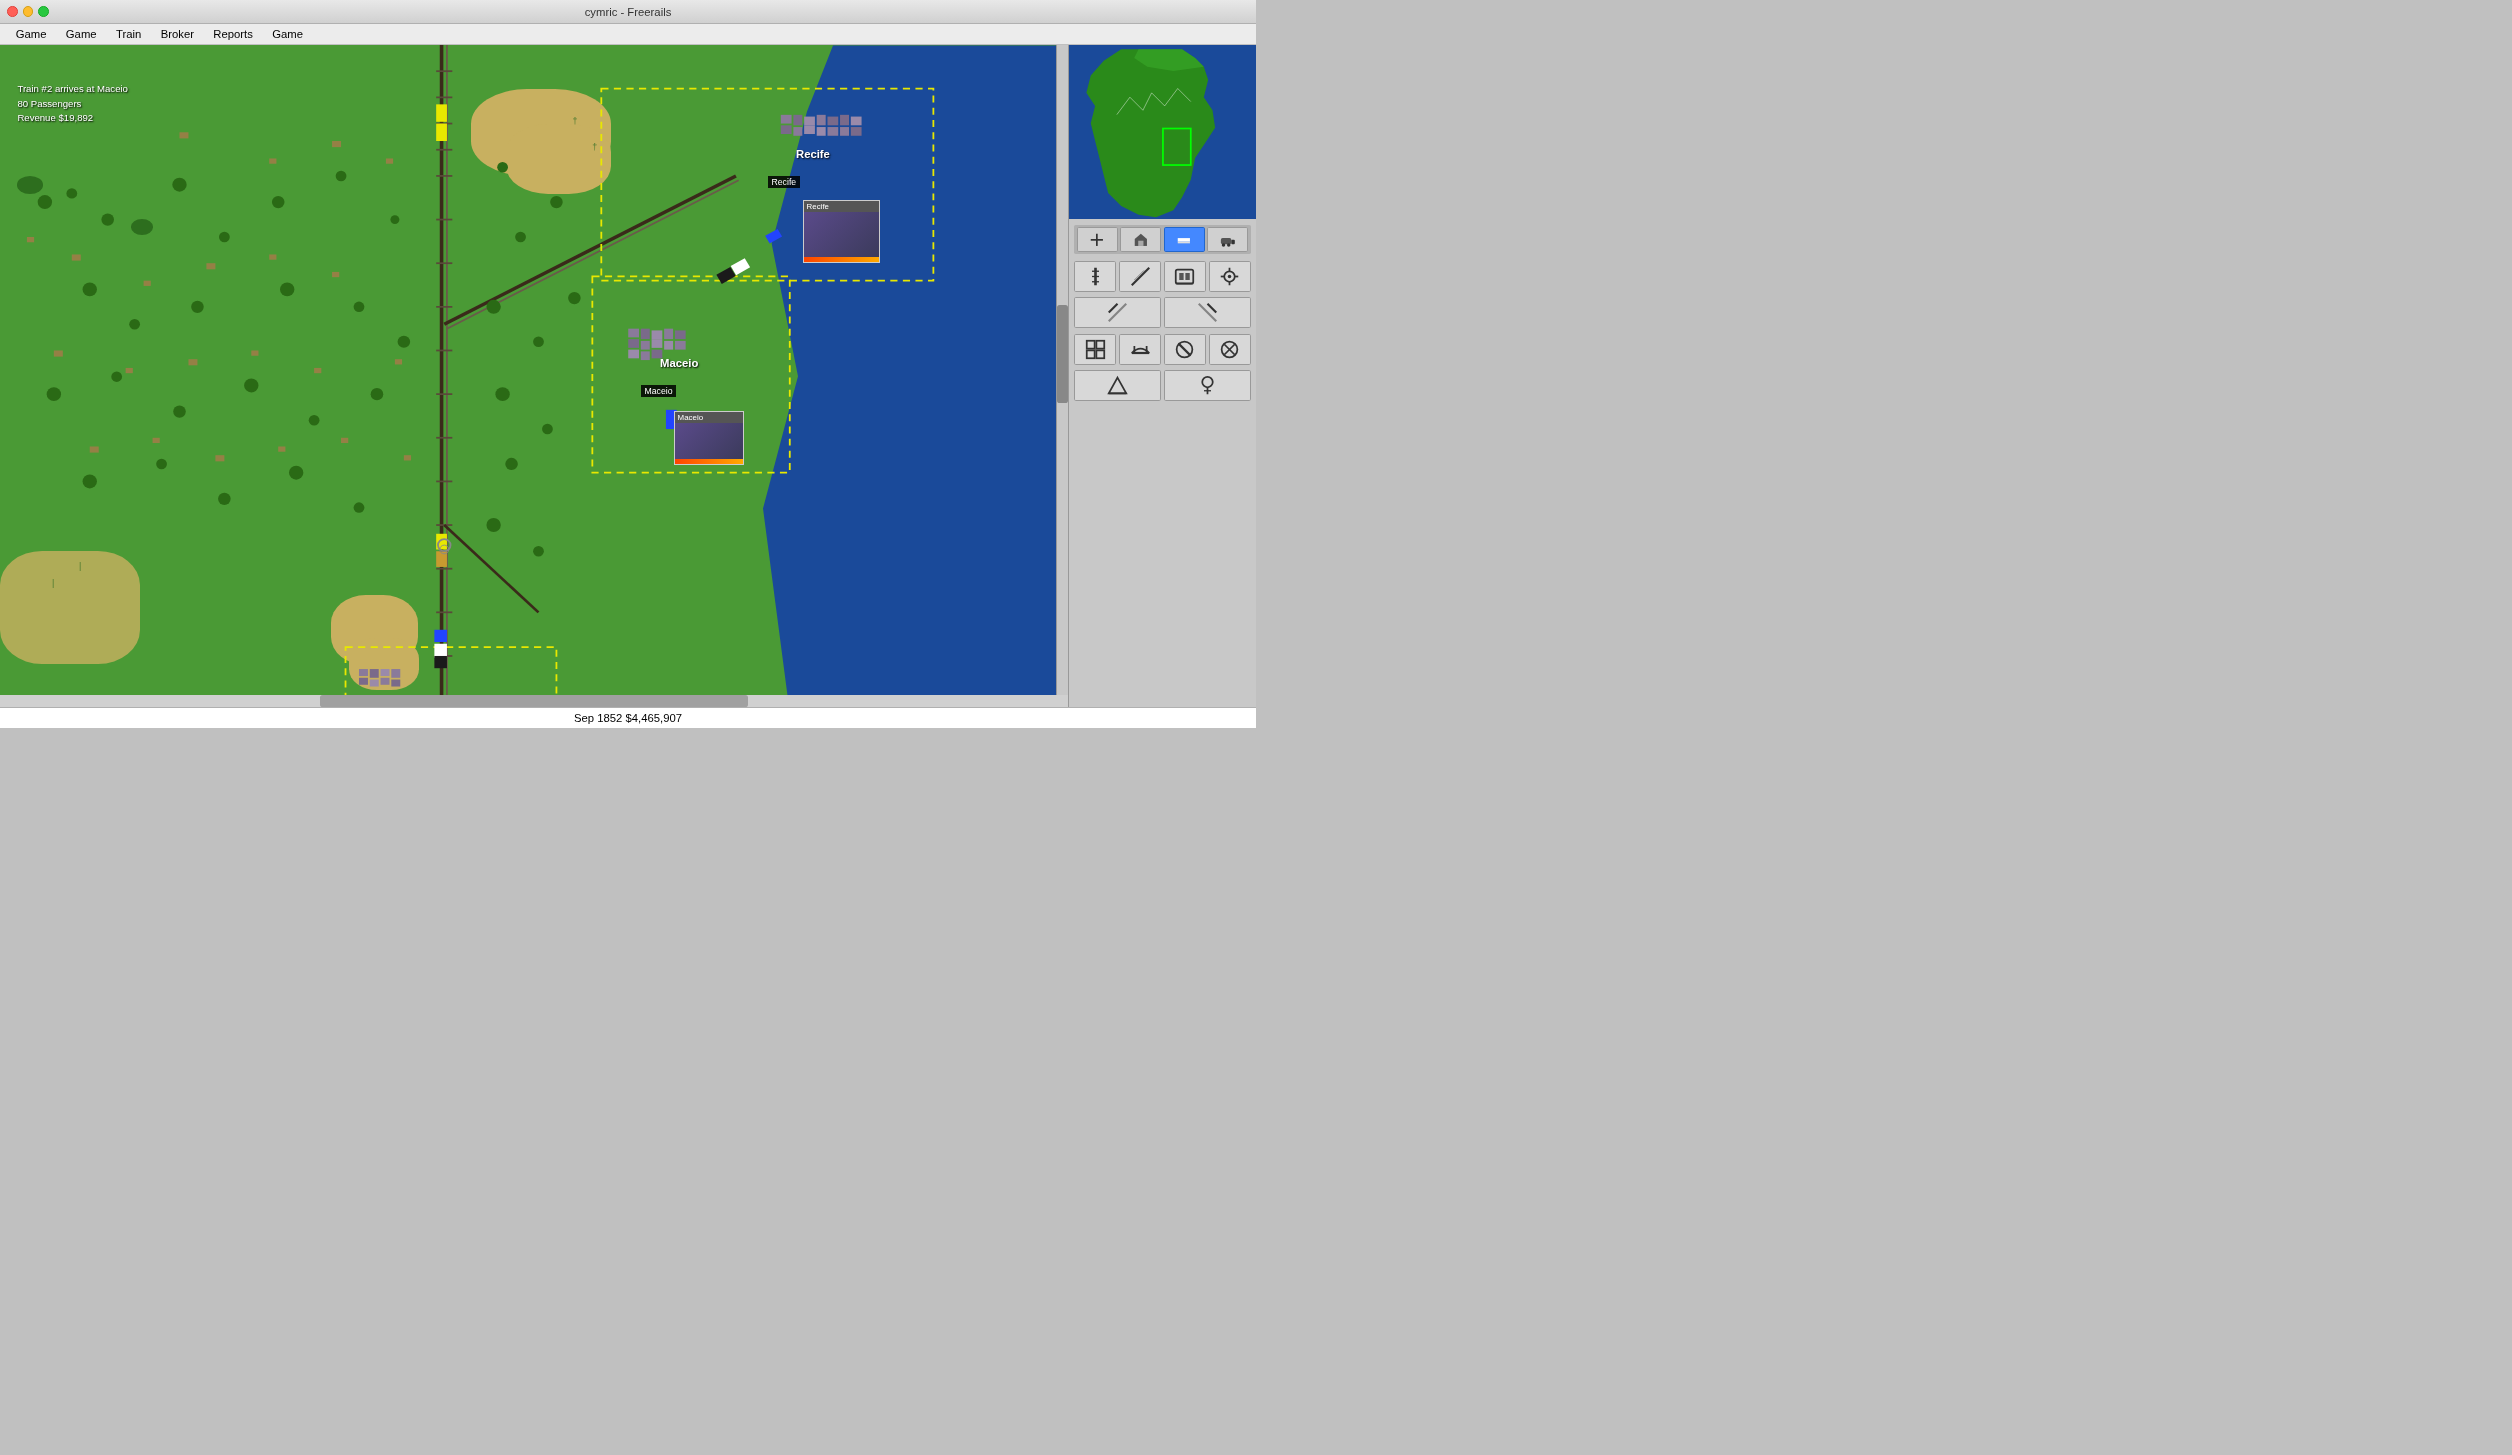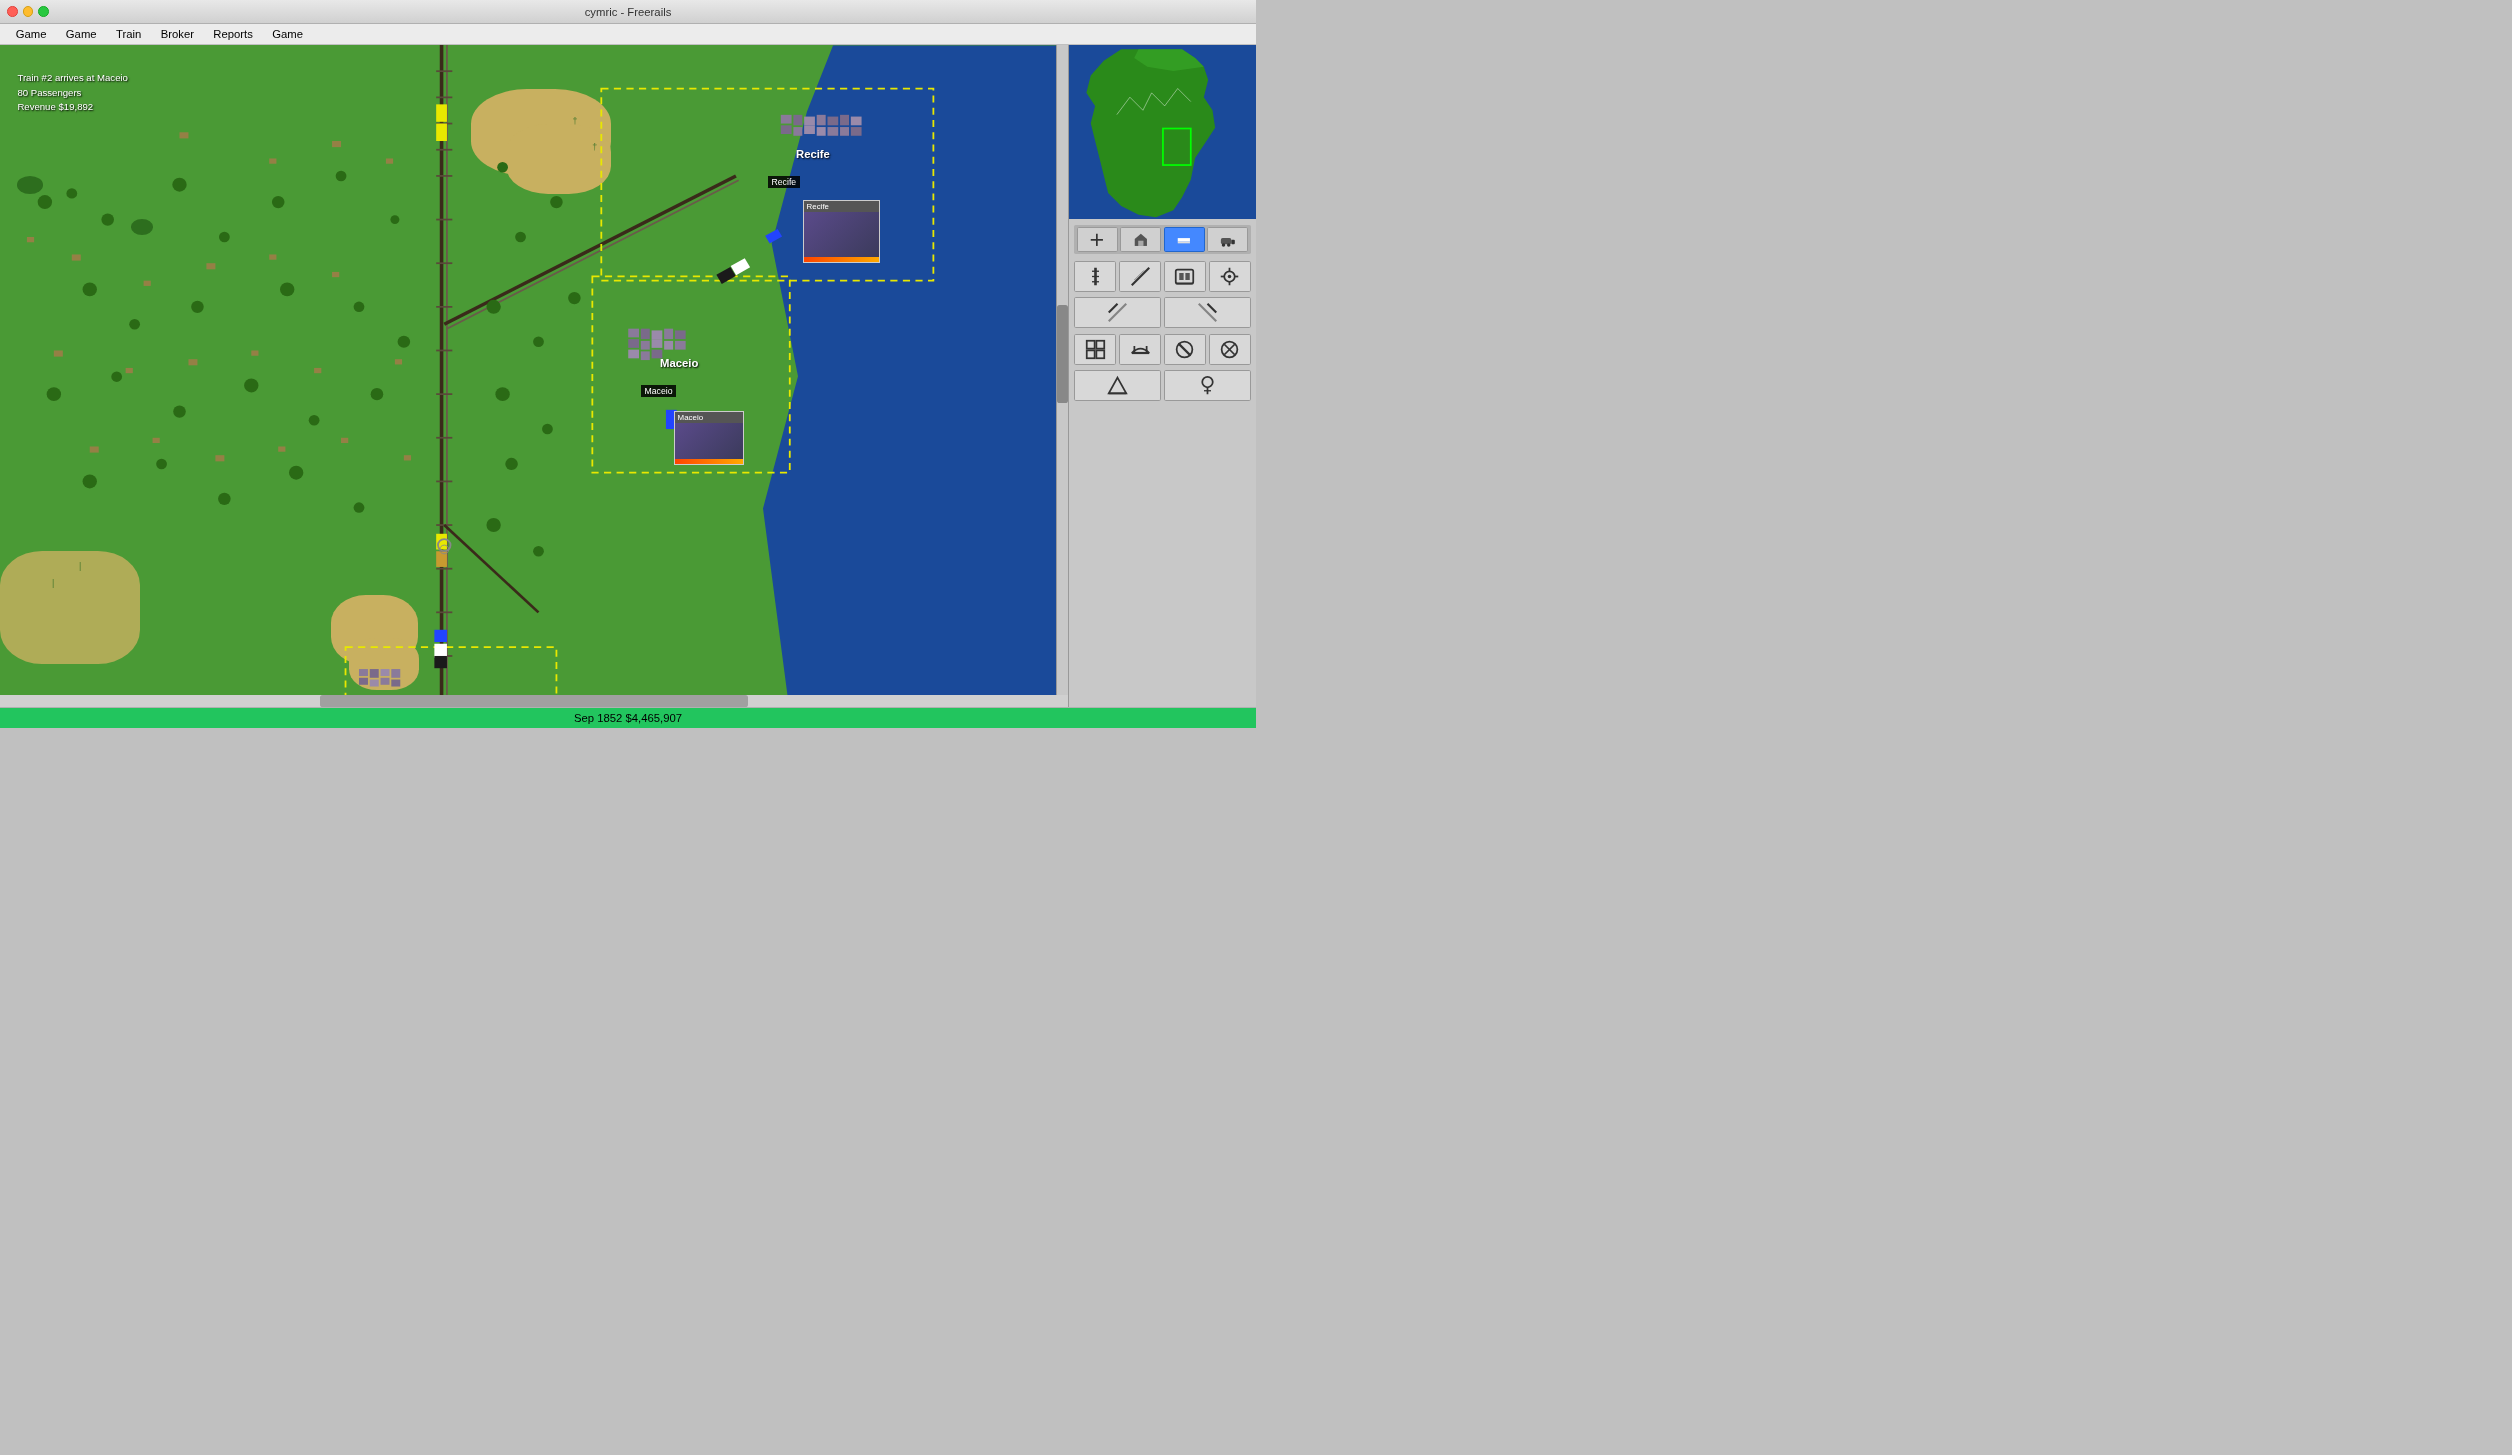--- a/index.html
+++ b/index.html
@@ -112,21 +112,21 @@
       color: #fff;
       font-size: 11.3px;
       font-weight: bold;
       text-shadow: 0.9px 0.9px 1.7px #000;
       white-space: nowrap;
     }
 
     
     #train-notification {
       position: absolute;
-      top: 26px;
+      top: 37px;
       left: 17.4px;
       color: #fff;
       font-size: 9.6px;
       line-height: 1.5;
       text-shadow: 0.9px 0.9px 1.7px #000;
       pointer-events: none;
     }
 
     
     #map-hscroll {
@@ -227,21 +227,21 @@
       display: grid;
       grid-template-columns: repeat(2, 1fr);
       gap: 2.6px;
       margin-bottom: 5.2px;
     }
 
     
     #status-bar {
       width: 100%;
       height: 21px;
-      background: #22c55e;
+      background: #ffffff;
       border-top: 0.9px solid #b0b0b0;
       display: flex;
       align-items: center;
       justify-content: center;
       font-size: 11.3px;
       color: #000;
     }
 
     
     #ocean-right {

